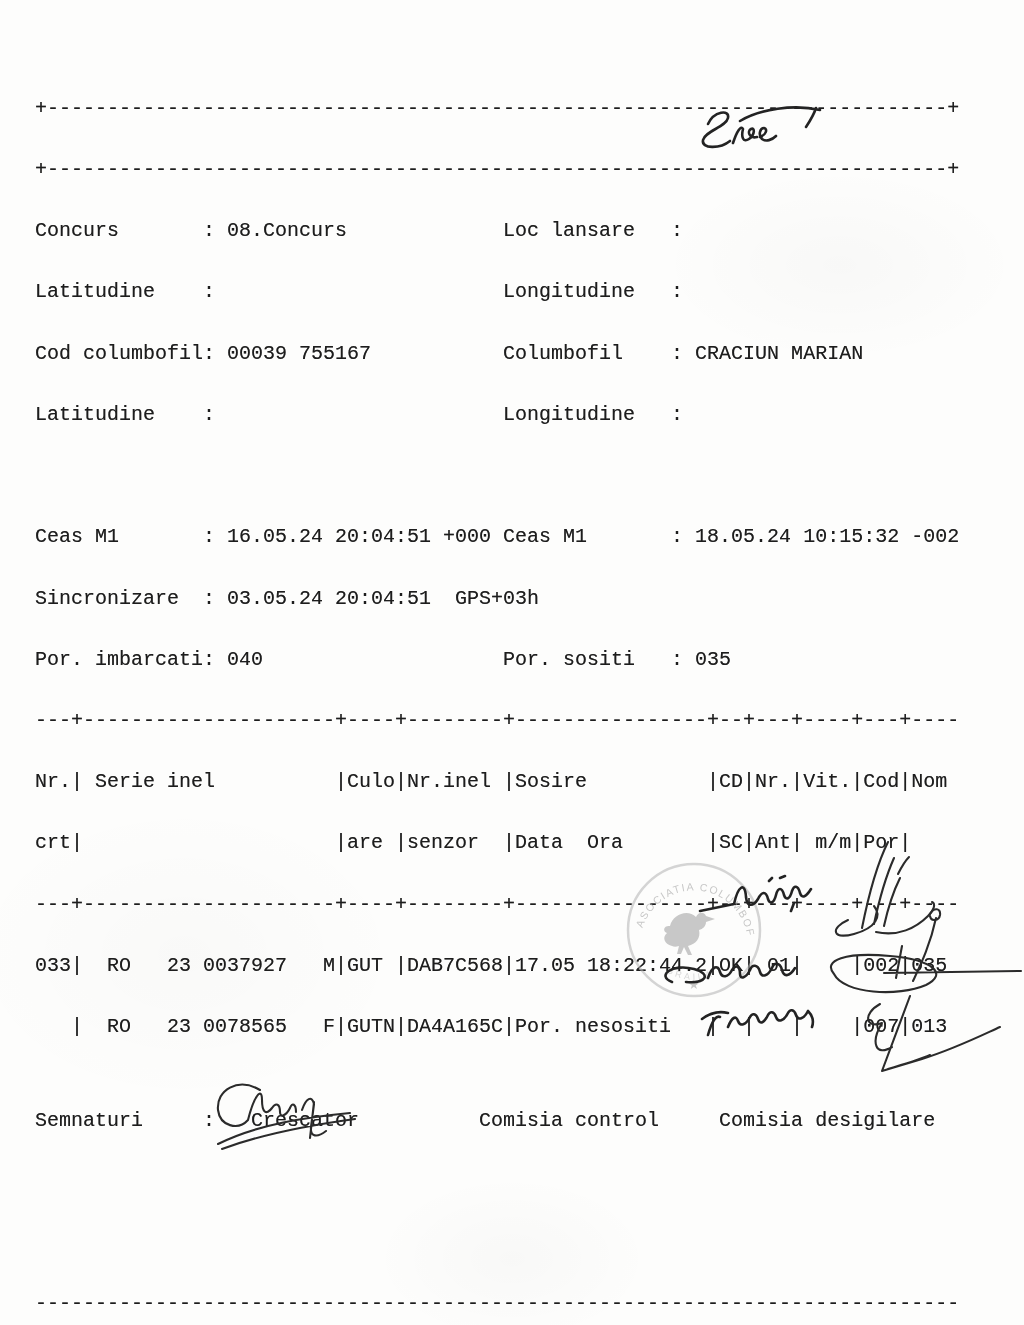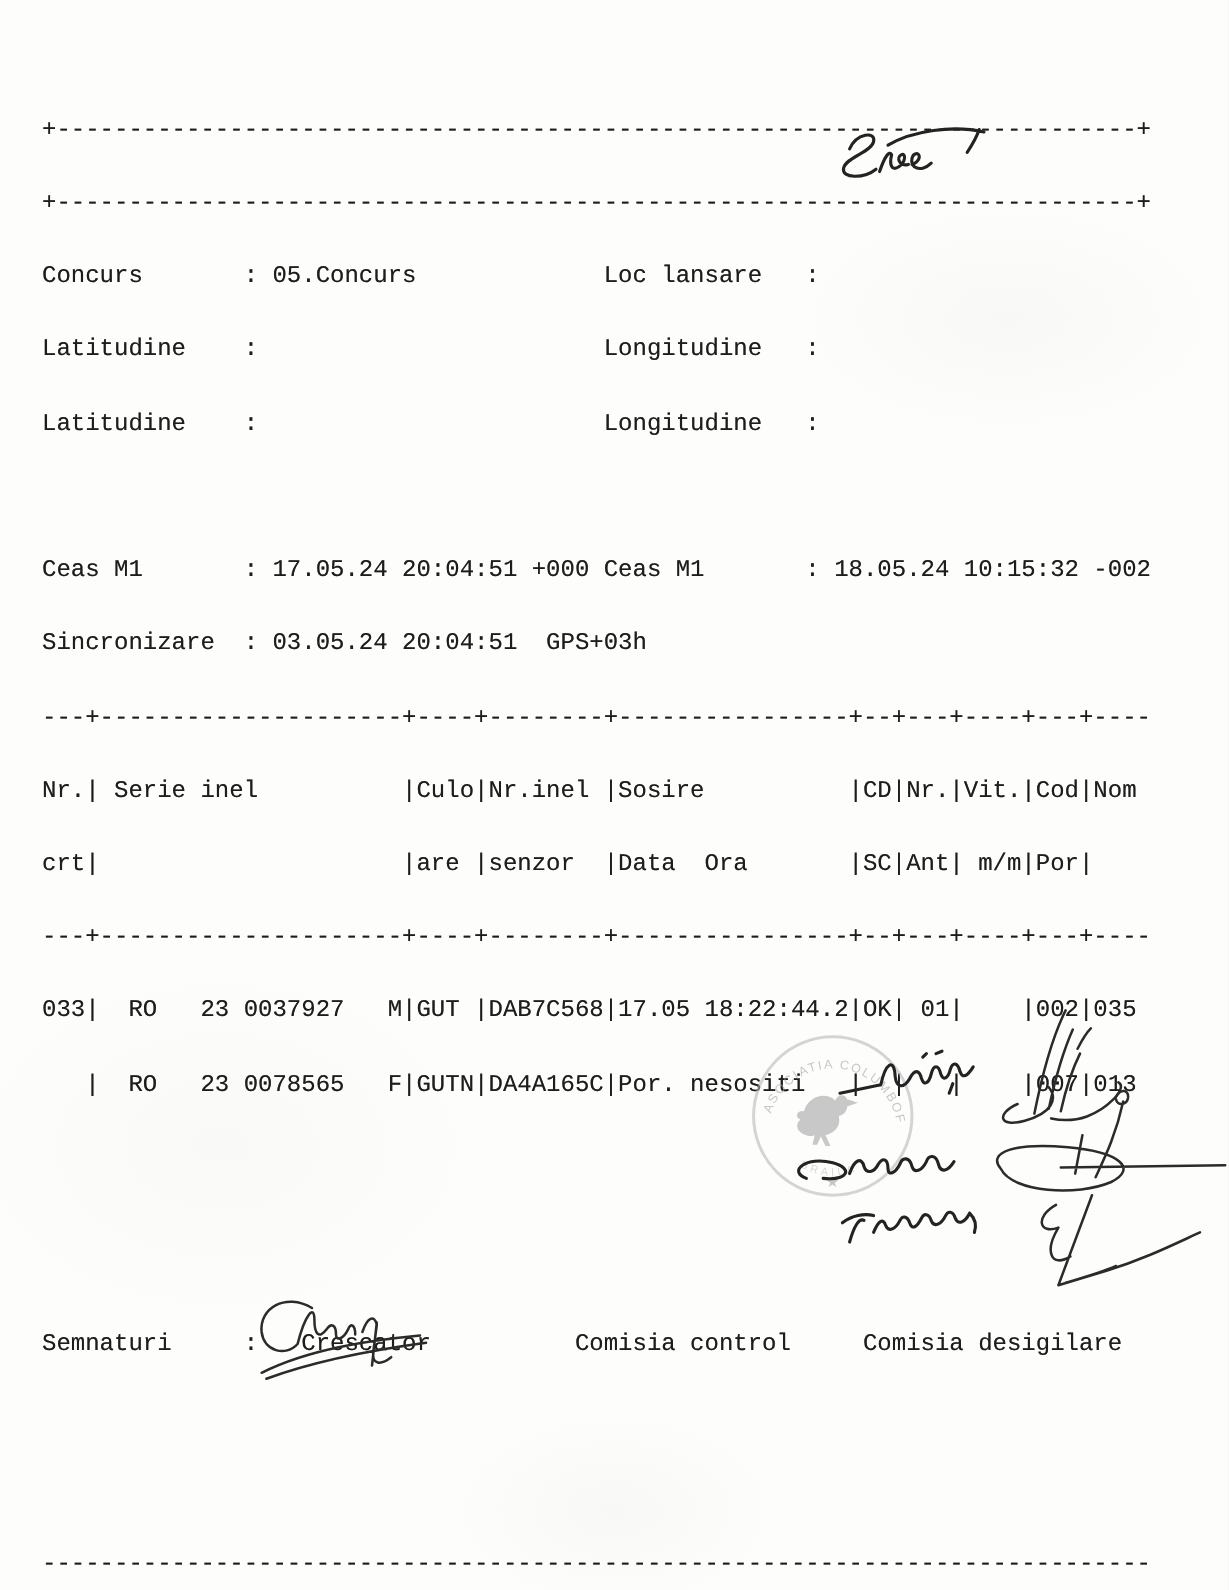--- a/index.html
+++ b/index.html
@@ -27,26 +27,28 @@
   .stamp-text { fill:#a9a9a9; font-family:"Liberation Sans",sans-serif; }
 </style>
 </head>
 <body>
 
 <div class="page">
 
   <div id="doc-main" class="mono">
     <div class="line">+---------------------------------------------------------------------------+</div>
     <div class="line">+---------------------------------------------------------------------------+</div>
-    <div class="line">Concurs       : 05.Concurs             Loc lansare   :</div>
+    <div class="line">Concurs       : 08.Concurs             Loc lansare   :</div>
     <div class="line">Latitudine    :                        Longitudine   :</div>
+    <div class="line">Cod columbofil: 00039 755167           Columbofil    : CRACIUN MARIAN</div>
     <div class="line">Latitudine    :                        Longitudine   :</div>
     <div class="line"> </div>
-    <div class="line">Ceas M1       : 17.05.24 20:04:51 +000 Ceas M1       : 18.05.24 10:15:32 -002</div>
+    <div class="line">Ceas M1       : 16.05.24 20:04:51 +000 Ceas M1       : 18.05.24 10:15:32 -002</div>
     <div class="line">Sincronizare  : 03.05.24 20:04:51  GPS+03h</div>
+    <div class="line">Por. imbarcati: 040                    Por. sositi   : 035</div>
     <div class="line">---+---------------------+----+--------+----------------+--+---+----+---+----</div>
     <div class="line">Nr.| Serie inel          |Culo|Nr.inel |Sosire          |CD|Nr.|Vit.|Cod|Nom</div>
     <div class="line">crt|                     |are |senzor  |Data  Ora       |SC|Ant| m/m|Por|</div>
     <div class="line">---+---------------------+----+--------+----------------+--+---+----+---+----</div>
     <div class="line">033|  RO   23 0037927   M|GUT |DAB7C568|17.05 18:22:44.2|OK| 01|    |002|035</div>
     <div class="line">   |  RO   23 0078565   F|GUTN|DA4A165C|Por. nesositi   |  |   |    |007|013</div>
     
     
     
     

